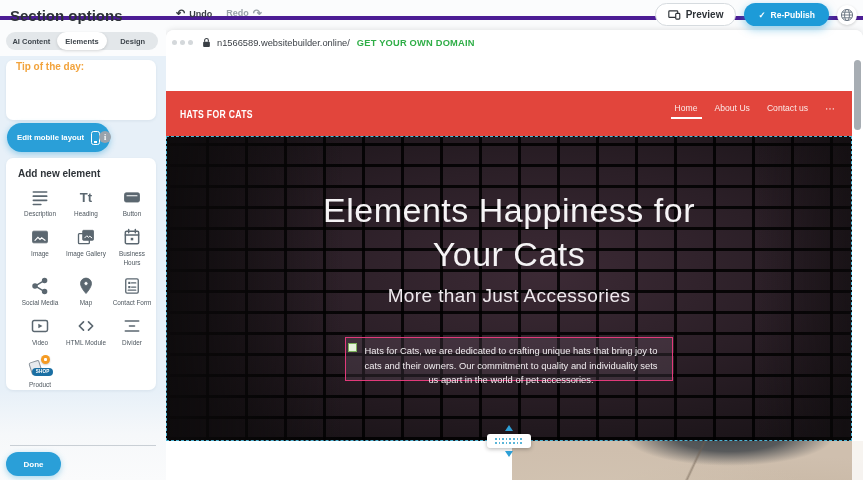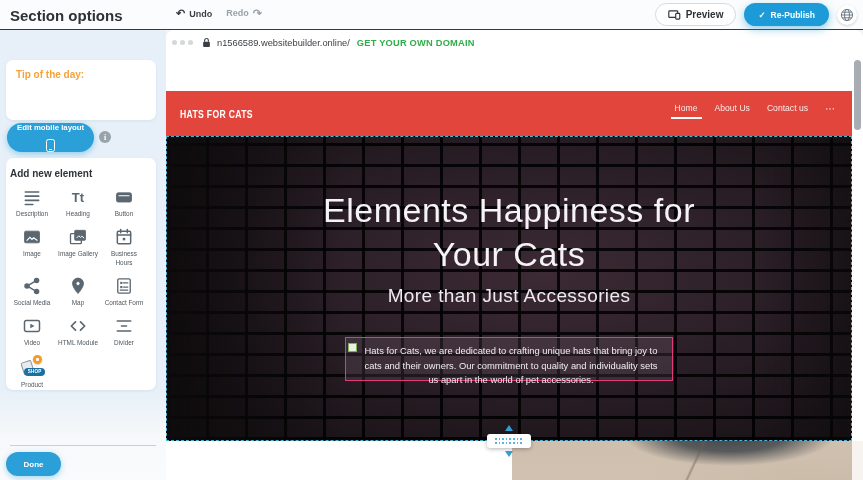--- a/index.html
+++ b/index.html
@@ -1,48 +1,48 @@
 <!DOCTYPE html>
 <html><head>
 <meta charset="utf-8">
 <style>
   * { margin:0; padding:0; box-sizing:border-box; }
   html,body { width:863px; height:480px; overflow:hidden; }
   body { font-family:"Liberation Sans", sans-serif; background:#fafbfc; position:relative; }
 
   
-  .topbar { position:absolute; left:0; top:0; width:863px; height:30px; background:#fbfcfd; border-bottom:1px solid #4c1d95; z-index:40; }
+  .topbar { position:absolute; left:0; top:0; width:863px; height:20px; background:#fbfcfd; border-bottom:4px solid #4c1d95; z-index:40; }
   .topbar-title { position:absolute; left:10px; top:7px; font-size:15px; font-weight:bold; color:#2d3237; }
   .undo-redo { position:absolute; left:176px; top:8px; display:flex; align-items:center; gap:14px; font-size:9px; }
   .undo { color:#3a3f44; font-weight:bold; display:flex; align-items:center; gap:4px; cursor:pointer; }
   .redo { color:#9aa2a9; font-weight:bold; display:flex; align-items:flex-start; gap:4px; cursor:pointer; }
   .curve-icon { font-size:11px; line-height:1; }
   .topbar-right { position:absolute; right:6px; top:3px; display:flex; align-items:center; gap:8px; }
   .btn-preview { display:flex; align-items:center; gap:5px; height:23px; padding:0 12px; border:1px solid #d6dbdf; border-radius:12px; background:#fff; font-size:10px; font-weight:bold; color:#2d3237; cursor:pointer; }
   .btn-republish { display:flex; align-items:center; gap:5px; height:23px; padding:0 14px; border:none; border-radius:12px; background:#1d9bd8; color:#fff; font-size:8.5px; font-weight:bold; box-shadow:0 3px 8px rgba(29,155,216,.5); cursor:pointer; }
   .globe-wrap { width:20px; height:20px; border-radius:50%; background:#fff; box-shadow:0 1px 3px rgba(0,0,0,.18); display:flex; align-items:center; justify-content:center; }
 
   
   .left-panel { position:absolute; left:0; top:30px; width:166px; height:450px;
     background:linear-gradient(180deg,#e7f0f8 0%,#e7f0f8 80%,#f6f8fa 90%,#fafbfc 100%); z-index:30; }
   .tabs-strip { position:absolute; left:0; top:0; width:166px; height:26px; background:#fbfcfd; }
   .tabs { position:absolute; left:6px; top:2px; width:152px; height:18px; background:#e3e7ea; border-radius:11px; display:flex; }
   .tab { flex:1; display:flex; align-items:center; justify-content:center; font-size:7.5px; font-weight:bold; color:#3f464d; border-radius:10px; cursor:pointer; }
   .tab.active { background:#fff; box-shadow:0 1px 3px rgba(0,0,0,.15); }
 
-  .tip-card { position:absolute; left:6px; top:30px; width:150px; height:60px; background:#fff; border-radius:7px; box-shadow:0 1px 3px rgba(30,60,90,.08); padding:9px 10px; }
+  .tip-card { position:absolute; left:6px; top:30px; width:150px; height:60px; background:#fff; border-radius:7px; box-shadow:0 1px 3px rgba(30,60,90,.08); padding:1px 10px; }
   .tip-title { font-size:10px; font-weight:bold; color:#f2a33c; margin-bottom:5px; }
   .tip-body { font-size:7.3px; color:#4e7fad; line-height:1.5; }
 
-  .btn-mobile { position:absolute; left:7px; top:93px; height:29px; padding:0 10px; border:none; border-radius:15px; background:#2a9fd8; color:#fff; font-size:7.8px; font-weight:bold; display:flex; align-items:center; gap:7px; box-shadow:0 2px 6px rgba(42,159,216,.45); cursor:pointer;flex-direction:column; }
+  .btn-mobile { position:absolute; left:7px; top:93px; height:29px; padding:0 10px; border:none; border-radius:15px; background:#2a9fd8; color:#fff; font-size:7.8px; font-weight:bold; display:flex; align-items:center; gap:7px; box-shadow:0 2px 6px rgba(42,159,216,.45); cursor:pointer; }
   .phone-icon { display:inline-block; width:9px; height:14px; border:1.3px solid #fff; border-radius:2.5px; position:relative; }
   .phone-icon::after { content:""; position:absolute; left:2px; bottom:1px; width:3px; height:1.3px; background:#fff; }
   .info-circle { position:absolute; left:99px; top:101px; width:12px; height:12px; border-radius:50%; background:#99a3ac; color:#fff; font-size:8px; font-weight:bold; display:flex; align-items:center; justify-content:center; font-family:"Liberation Serif",serif; cursor:pointer; }
 
-  .elements-card { position:absolute; left:6px; top:128px; width:150px; height:232px; background:#fff; border-radius:7px; box-shadow:0 1px 3px rgba(30,60,90,.08); padding:10px 4px 4px 4px; overflow:hidden; }
+  .elements-card { position:absolute; left:6px; top:128px; width:150px; height:232px; background:#fff; border-radius:7px; box-shadow:0 1px 3px rgba(30,60,90,.08); padding:10px 4px 4px 12px; overflow:hidden; }
   .elements-title { font-size:10px; font-weight:bold; color:#2e3338; margin-bottom:8px; }
   .el-grid { display:grid; grid-template-columns:repeat(3, 44px); column-gap:2px; row-gap:8px; }
   .el-item { display:flex; flex-direction:column; align-items:center; cursor:pointer; }
   .el-icon { height:20px; display:flex; align-items:center; justify-content:center; color:#5b6770; }
   .el-icon svg { stroke:#5b6770; }
   .el-label { font-size:6.4px; color:#4d565e; text-align:center; line-height:1.4; margin-top:3px; max-width:42px; }
   .tt-glyph { font-size:13px; font-weight:bold; color:#5b6770; }
 
   .pg-icon { position:relative; width:26px; height:22px; }
   .pg-bag { position:absolute; left:3px; top:5px; width:11px; height:13px; background:#e7eaee; border:1.4px solid #8b939b; border-radius:2px; transform:rotate(-18deg); }
@@ -138,20 +138,27 @@
       <svg width="14" height="14" viewBox="0 0 16 16" fill="none" stroke="#6a7682" stroke-width="1.1">
           <circle cx="8" cy="8" r="6.4"></circle>
           <ellipse cx="8" cy="8" rx="2.8" ry="6.4"></ellipse>
           <path d="M1.8 8h12.4M2.6 4.8h10.8M2.6 11.2h10.8"></path>
         </svg>
     </span>
   </div>
 </div>
 
 <div class="left-panel">
+  <div class="tabs-strip">
+    <div class="tabs">
+      <div class="tab">AI Content</div>
+      <div class="tab active">Elements</div>
+      <div class="tab">Design</div>
+    </div>
+  </div>
 
   <div class="tip-card">
     <div class="tip-title">Tip of the day:</div>
   </div>
 
   <button class="btn-mobile">
     <span>Edit mobile layout</span>
     <span class="phone-icon"></span>
   </button>
   <span class="info-circle">i</span>

